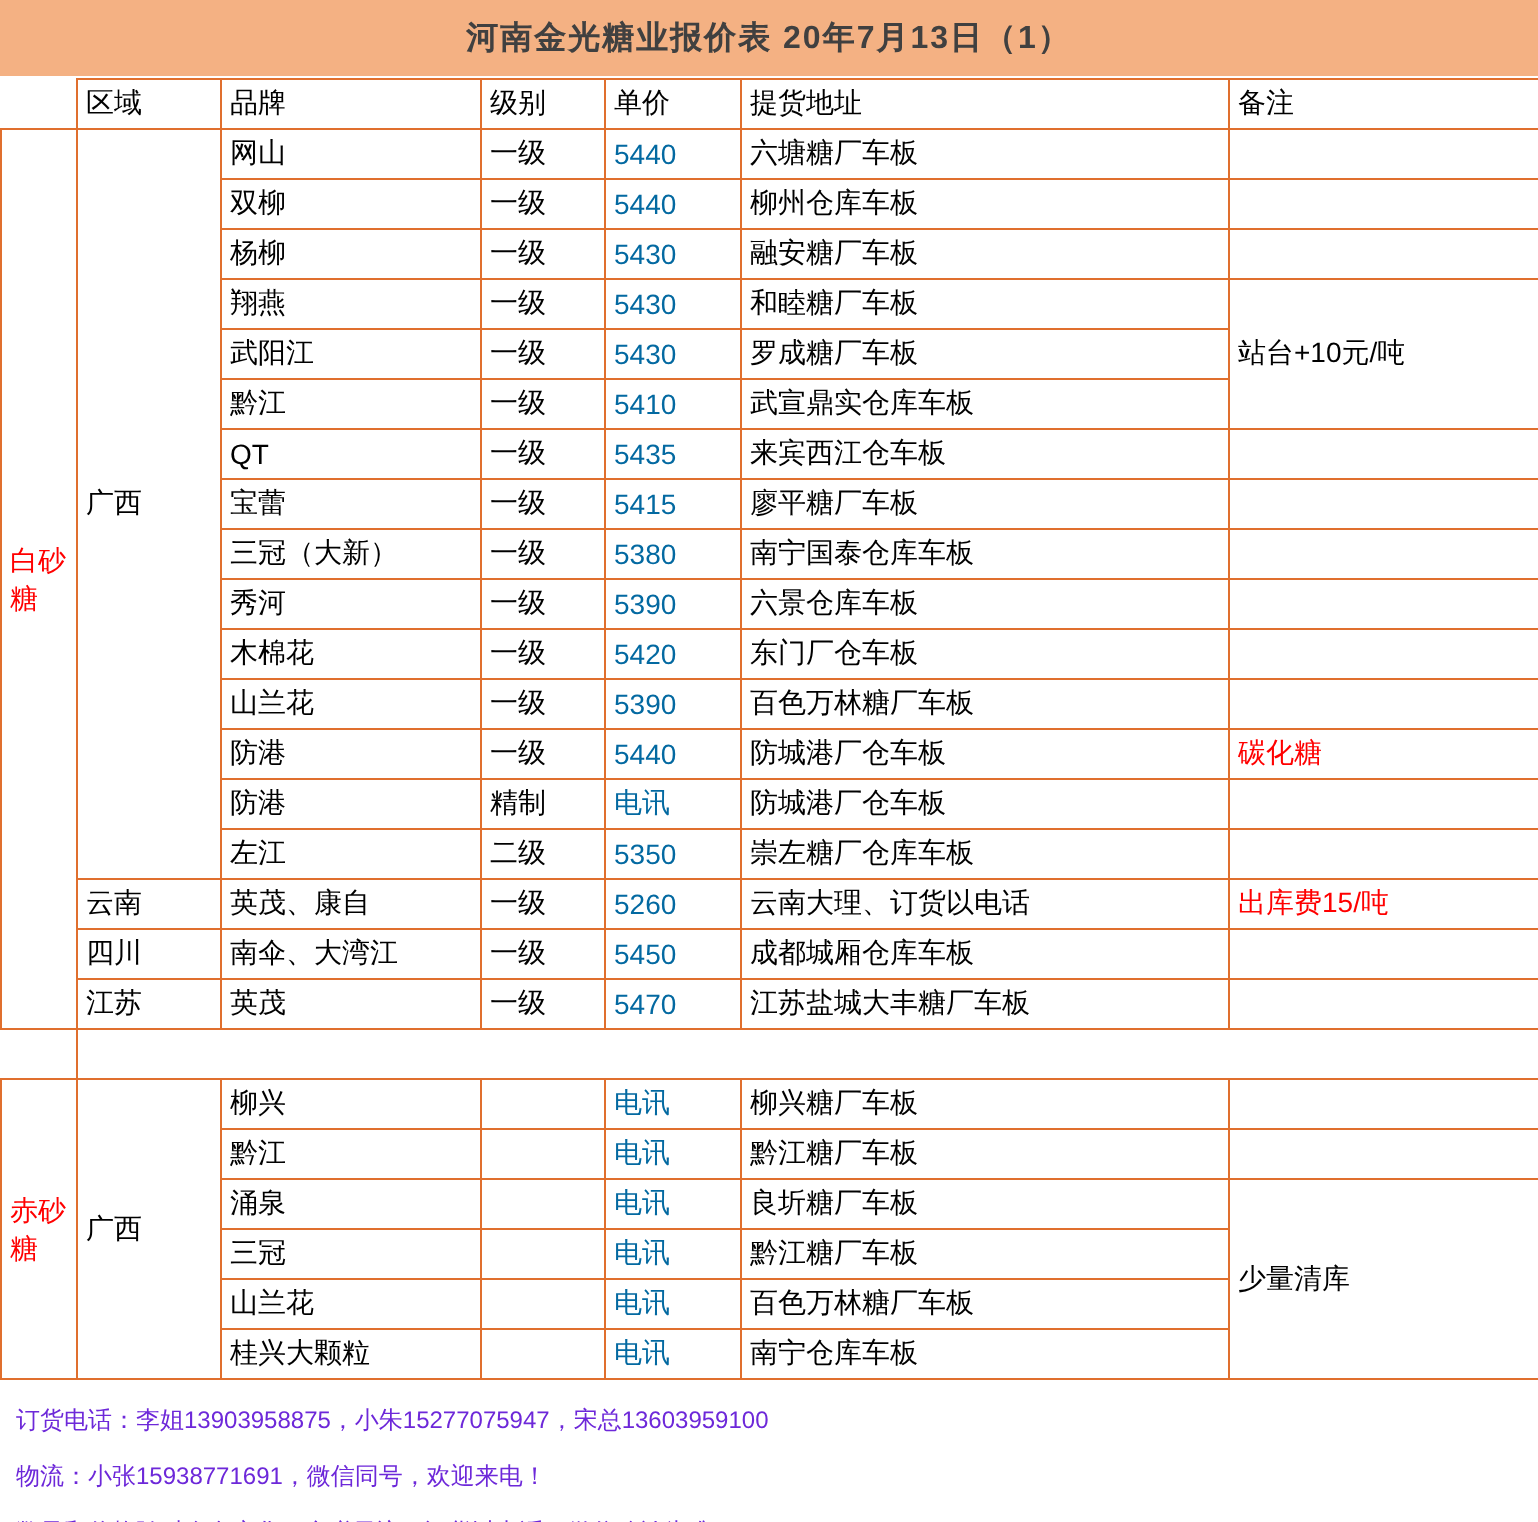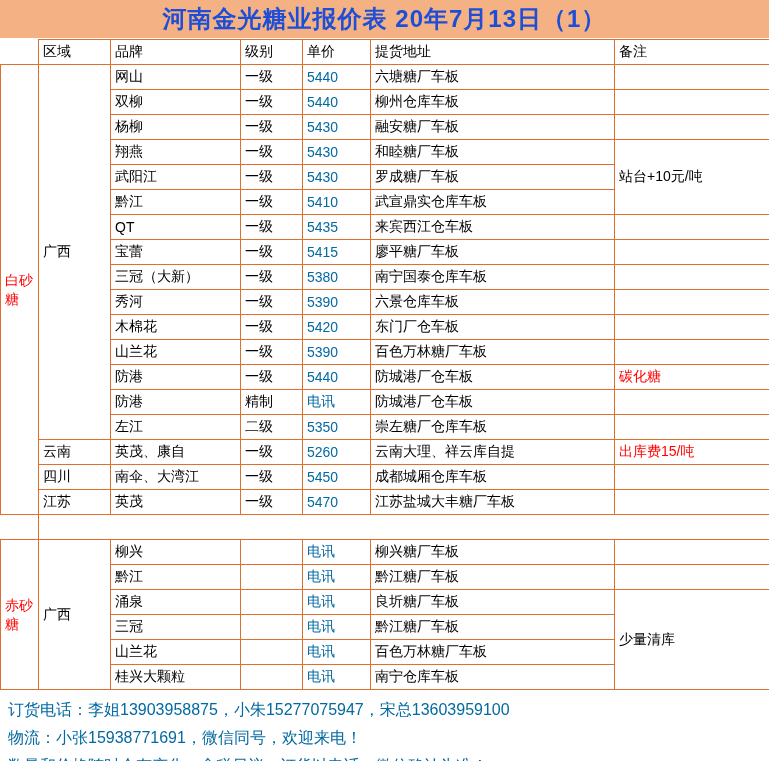--- a/index.html
+++ b/index.html
@@ -22,24 +22,24 @@
   }
   .title-bar {
     height: 38px;
     background: #f4b183;
     display: flex;
     align-items: center;
     justify-content: center;
     border-bottom: 1px solid #ffffff;
   }
   .title-text {
-    font-size: 24px;
+    font-size: 16px;
     font-weight: bold;
     letter-spacing: 1px;
-    color: #1d4ed8;
+    color: #404040;
   }
   table.main {
     border-collapse: collapse;
     width: 769px;
     table-layout: fixed;
   }
   table.main td, table.main th {
     border: 1px solid #e06f2e;
     font-size: 14px;
     height: 25px;
@@ -95,22 +95,22 @@
     padding: 0;
   }
   .spacer-row td.edge {
     background: #ffffff;
     border: none;
   }
   .footer {
     padding: 6px 8px 0 8px;
   }
   .footer-line {
-    color: #0369a1;
-    font-size: 16px;
+    color: #6d28d9;
+    font-size: 12px;
     line-height: 28px;
     white-space: nowrap;
   }
   .brand-cell { padding-left: 10px; }
   .addr-cell { padding-left: 6px; }
   .note-cell { padding-left: 6px; }
 </style>
 </head>
 <body>
 
@@ -246,21 +246,21 @@
         <td class="grade">二级</td>
         <td class="price">5350</td>
         <td class="addr-cell">崇左糖厂仓库车板</td>
         <td class="note-cell"></td>
       </tr>
       <tr>
         <td class="region-cell">云南</td>
         <td class="brand-cell">英茂、康自</td>
         <td class="grade">一级</td>
         <td class="price">5260</td>
-        <td class="addr-cell">云南大理、祥云库自提</td>
+        <td class="addr-cell">云南大理、订货以电话</td>
         <td class="note-cell note-red">出库费15/吨</td>
       </tr>
       <tr>
         <td class="region-cell">四川</td>
         <td class="brand-cell">南伞、大湾江</td>
         <td class="grade">一级</td>
         <td class="price">5450</td>
         <td class="addr-cell">成都城厢仓库车板</td>
         <td class="note-cell"></td>
       </tr>

